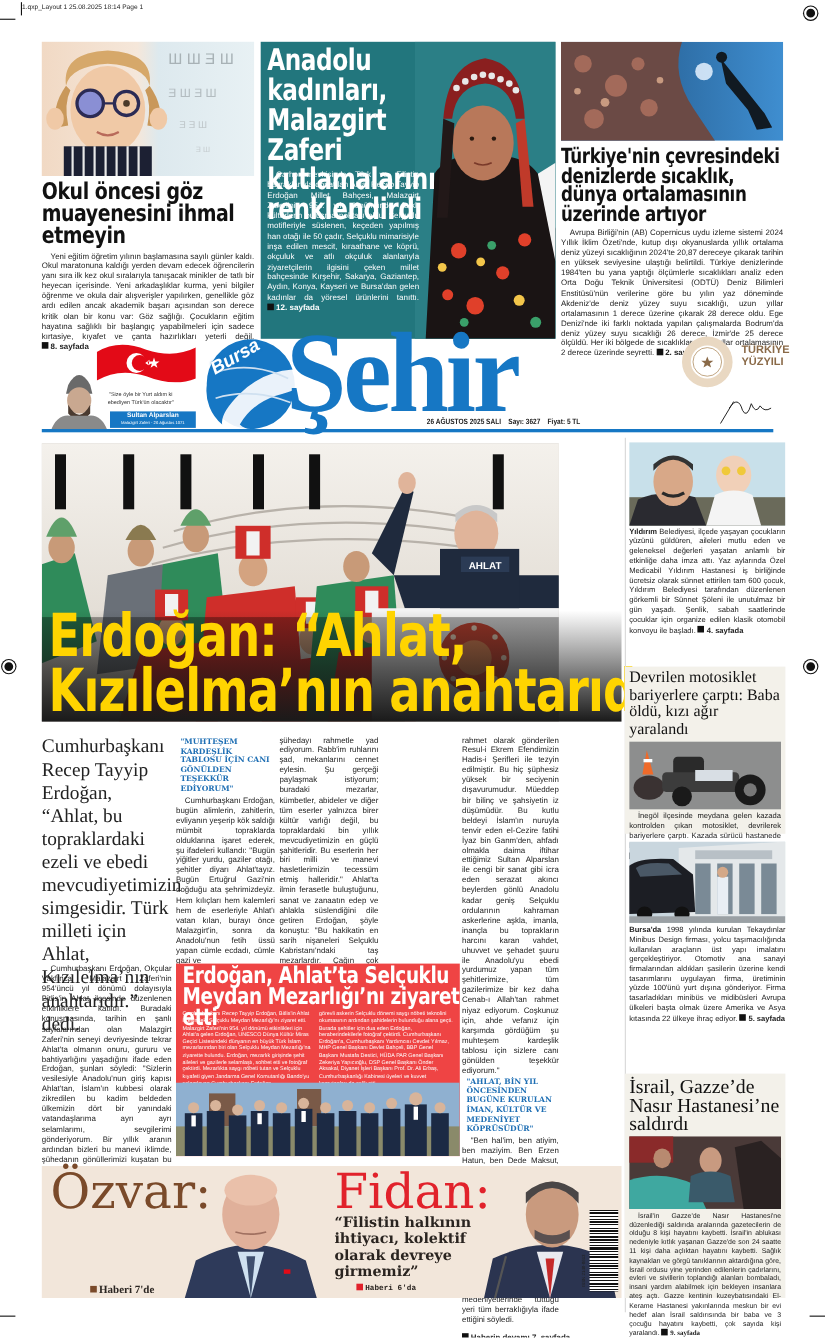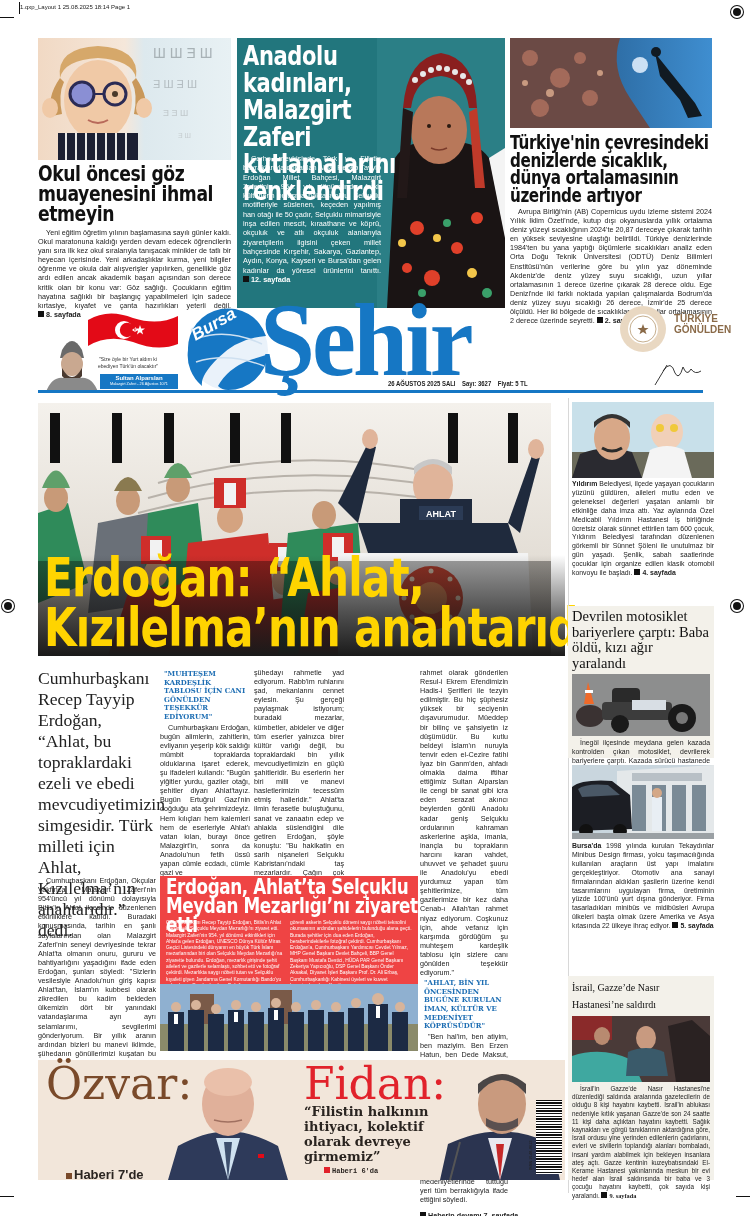--- a/index.html
+++ b/index.html
@@ -194,29 +194,29 @@
   </div>
 
   <svg class="abs" style="left:580px;top:-8px" width="50" height="50" viewBox="0 0 50 50">
     <circle cx="25" cy="25" r="23" fill="#e9d8c2"></circle>
     <circle cx="25" cy="25" r="15" fill="#fff"></circle>
     <circle cx="25" cy="25" r="13" fill="none" stroke="#b89a72" stroke-width="0.8"></circle>
     <polygon points="25,20 26.5,24 30.5,24 27.3,26.4 28.5,30.2 25,28 21.5,30.2 22.7,26.4 19.5,24 23.5,24" fill="#8a6a48"></polygon>
   </svg>
   <div class="abs" style="left:636px;top:2px;font-family:'Liberation Sans',sans-serif;font-weight:bold;font-size:10px;line-height:10.5px;color:#8a6a48">
     <div>TÜRKİYE</div>
-    <div>GÖNÜLDEN</div>
+    <div>YÜZYILI</div>
   </div>
   <svg class="abs" style="left:615px;top:45px" width="50" height="30" viewBox="0 0 50 30">
     <path d="M2 28 L14 8 M10 14 Q18 2 22 16 Q26 24 30 10 Q34 20 38 12 Q42 18 48 14" stroke="#222" stroke-width="0.9" fill="none"></path>
   </svg>
   <div class="abs" style="left:0;top:78px;width:665px;height:3px;background:#1677c4"></div>
 </div>
 
-<div class="abs photo" style="left:38px;top:403px;width:513px;height:253px;background:#dcd8d2">
+<div class="abs photo" style="left:38px;top:403px;width:470px;height:253px;background:#dcd8d2">
   <svg width="527" height="253" viewBox="0 0 527 253">
     <defs>
         <linearGradient id="sky" x1="0" y1="0" x2="0" y2="1">
           <stop offset="0" stop-color="#f4f1ec"></stop>
           <stop offset="1" stop-color="#d9d2c8"></stop>
         </linearGradient>
       </defs>
     <rect width="527" height="253" fill="url(#sky)"></rect>
     <g stroke="#b8b2aa" stroke-width="2" fill="none">
         <path d="M120 80 Q250 40 400 70"></path>
@@ -422,21 +422,21 @@
       <circle cx="85" cy="28" r="5" fill="#d4a888"></circle>
     <rect y="68" width="142" height="6" fill="#9aa0a4"></rect>
   </svg>
   <div class="body-text" style="margin-top:3px;font-size:6.9px;line-height:8.9px">
     <b>Bursa'da</b><span> 1998 yılında kurulan Tekaydınlar Minibus Design firması, yolcu taşımacılığında kullanılan araçların üst yapı imalatını gerçekleştiriyor. Otomotiv ana sanayi firmalarından aldıkları şasilerin üzerine kendi tasarımlarını uygulayan firma, üretiminin yüzde 100'ünü yurt dışına gönderiyor. Firma tasarladıkları minibüs ve midibüsleri Avrupa ülkeleri başta olmak üzere Amerika ve Asya kıtasında 22 ülkeye ihraç ediyor.</span>
     <span class="ref">5. sayfada</span>
   </div>
 </div>
 
 <div class="abs side-card" style="left:568px;top:976px;width:146px;height:204px;padding:4px 4px 0 4px">
-  <div class="side-title" style="font-size:10px;line-height:16.5px">İsrail, Gazze’de Nasır Hastanesi’ne saldırdı</div>
+  <div class="side-title" style="font-size:18px;line-height:16.5px">İsrail, Gazze’de Nasır Hastanesi’ne saldırdı</div>
   <svg style="display:block;margin-top:3px" width="138" height="66" viewBox="0 0 138 66">
     <rect width="138" height="66" fill="#4a3a38"></rect>
     <rect x="0" y="0" width="40" height="24" fill="#8a2a2a"></rect>
     <path d="M0 40 Q30 30 60 44 L70 66 L0 66Z" fill="#3fa8a0"></path>
     <ellipse cx="74" cy="22" rx="10" ry="12" fill="#c89a80"></ellipse>
     <path d="M56 36 Q74 28 92 36 L96 60 L54 60Z" fill="#3a5a6a"></path>
     <path d="M96 10 L120 4 L138 20 L138 66 L104 66Z" fill="#2a2222"></path>
     <ellipse cx="30" cy="20" rx="8" ry="9" fill="#b88a70"></ellipse>
   </svg>
   <div class="body-text" style="margin-top:3px;font-size:6.3px;line-height:8.2px;text-indent:8px;font-family:'Liberation Sans',sans-serif">
@@ -451,21 +451,21 @@
   <svg class="abs" style="left:120px;top:0" width="140" height="120" viewBox="0 0 140 120">
     <path d="M10 120 L20 86 Q50 70 70 72 Q90 70 120 86 L130 120Z" fill="#2e3a5a"></path>
     <path d="M58 78 L70 120 L82 78Z" fill="#cfe1f0"></path>
     <path d="M66 82 L70 120 L74 82Z" fill="#3e4f6e"></path>
     <ellipse cx="70" cy="44" rx="26" ry="32" fill="#e0b09a"></ellipse>
     <ellipse cx="70" cy="22" rx="24" ry="14" fill="#eac0aa"></ellipse>
     <path d="M56 60 Q70 64 84 60" stroke="#a07060" stroke-width="1.5" fill="none"></path>
     <rect x="100" y="94" width="6" height="4" fill="#e30a17"></rect>
   </svg>
   <div class="abs" style="left:8px;top:2px;font-family:'DejaVu Serif',serif;font-size:44px;line-height:44px;color:#7a4a2a">Özvar:</div>
-  <div class="abs" style="left:28px;top:107px;font-family:Liberation Sans, sans-serif;font-weight:bold;font-size:13px;color:#2a2420;white-space:nowrap">
+  <div class="abs" style="left:44px;top:107px;font-family:Liberation Serif, serif;font-weight:bold;font-size:10px;color:#2a2420;white-space:nowrap">
     <span style="display:inline-block;width:6px;height:6px;background:#7a4a2a;margin-right:2px"></span><span>Haberi 7'de</span>
   </div>
 </div>
 
 <div class="abs" style="left:300px;top:1060px;width:265px;height:120px">
   <svg class="abs" style="left:130px;top:0" width="135" height="120" viewBox="0 0 135 120">
     <path d="M10 120 L18 84 Q50 70 70 72 Q92 70 122 84 L130 120Z" fill="#2b3450"></path>
     <path d="M58 78 L70 120 L82 78Z" fill="#e9eaf0"></path>
     <path d="M66 84 L70 120 L74 84Z" fill="#c62a2a"></path>
     <ellipse cx="72" cy="44" rx="24" ry="30" fill="#c99a7e"></ellipse>

